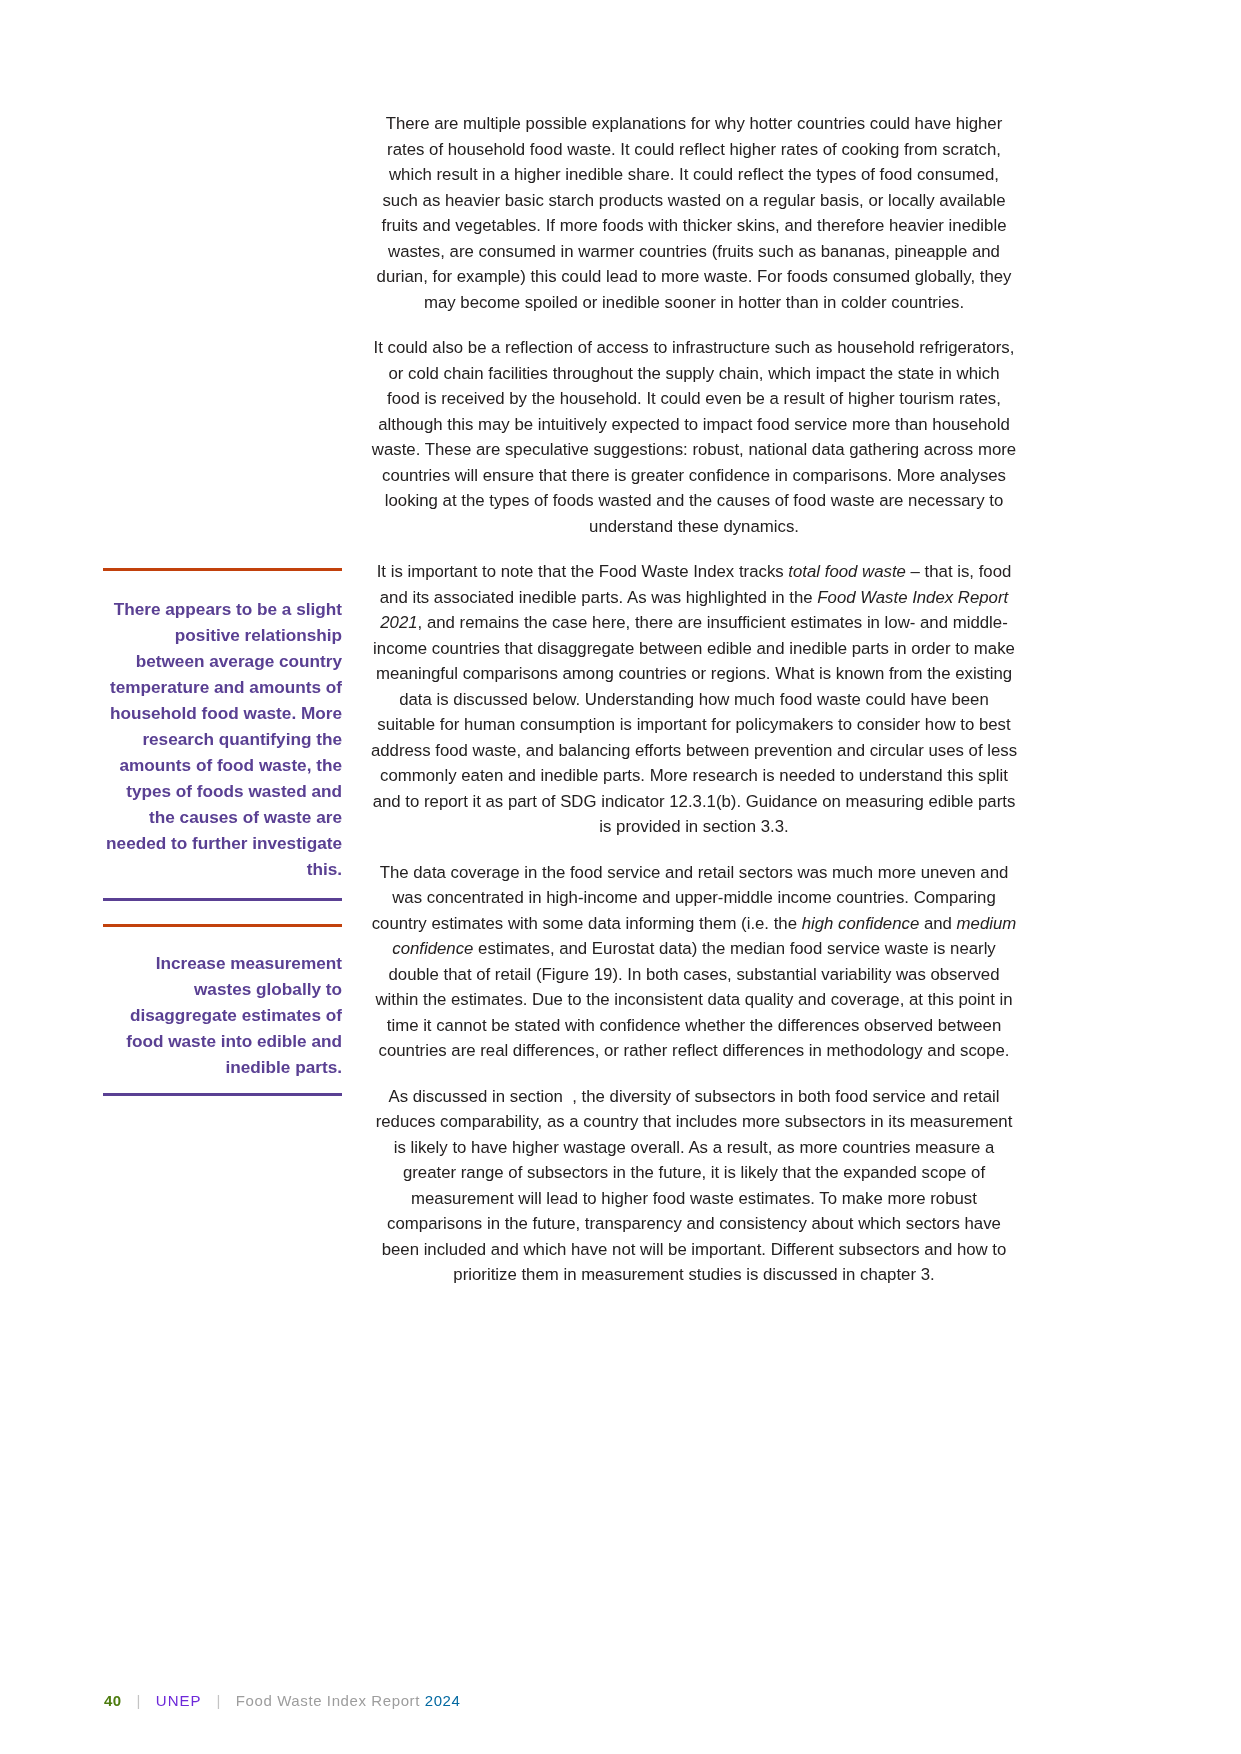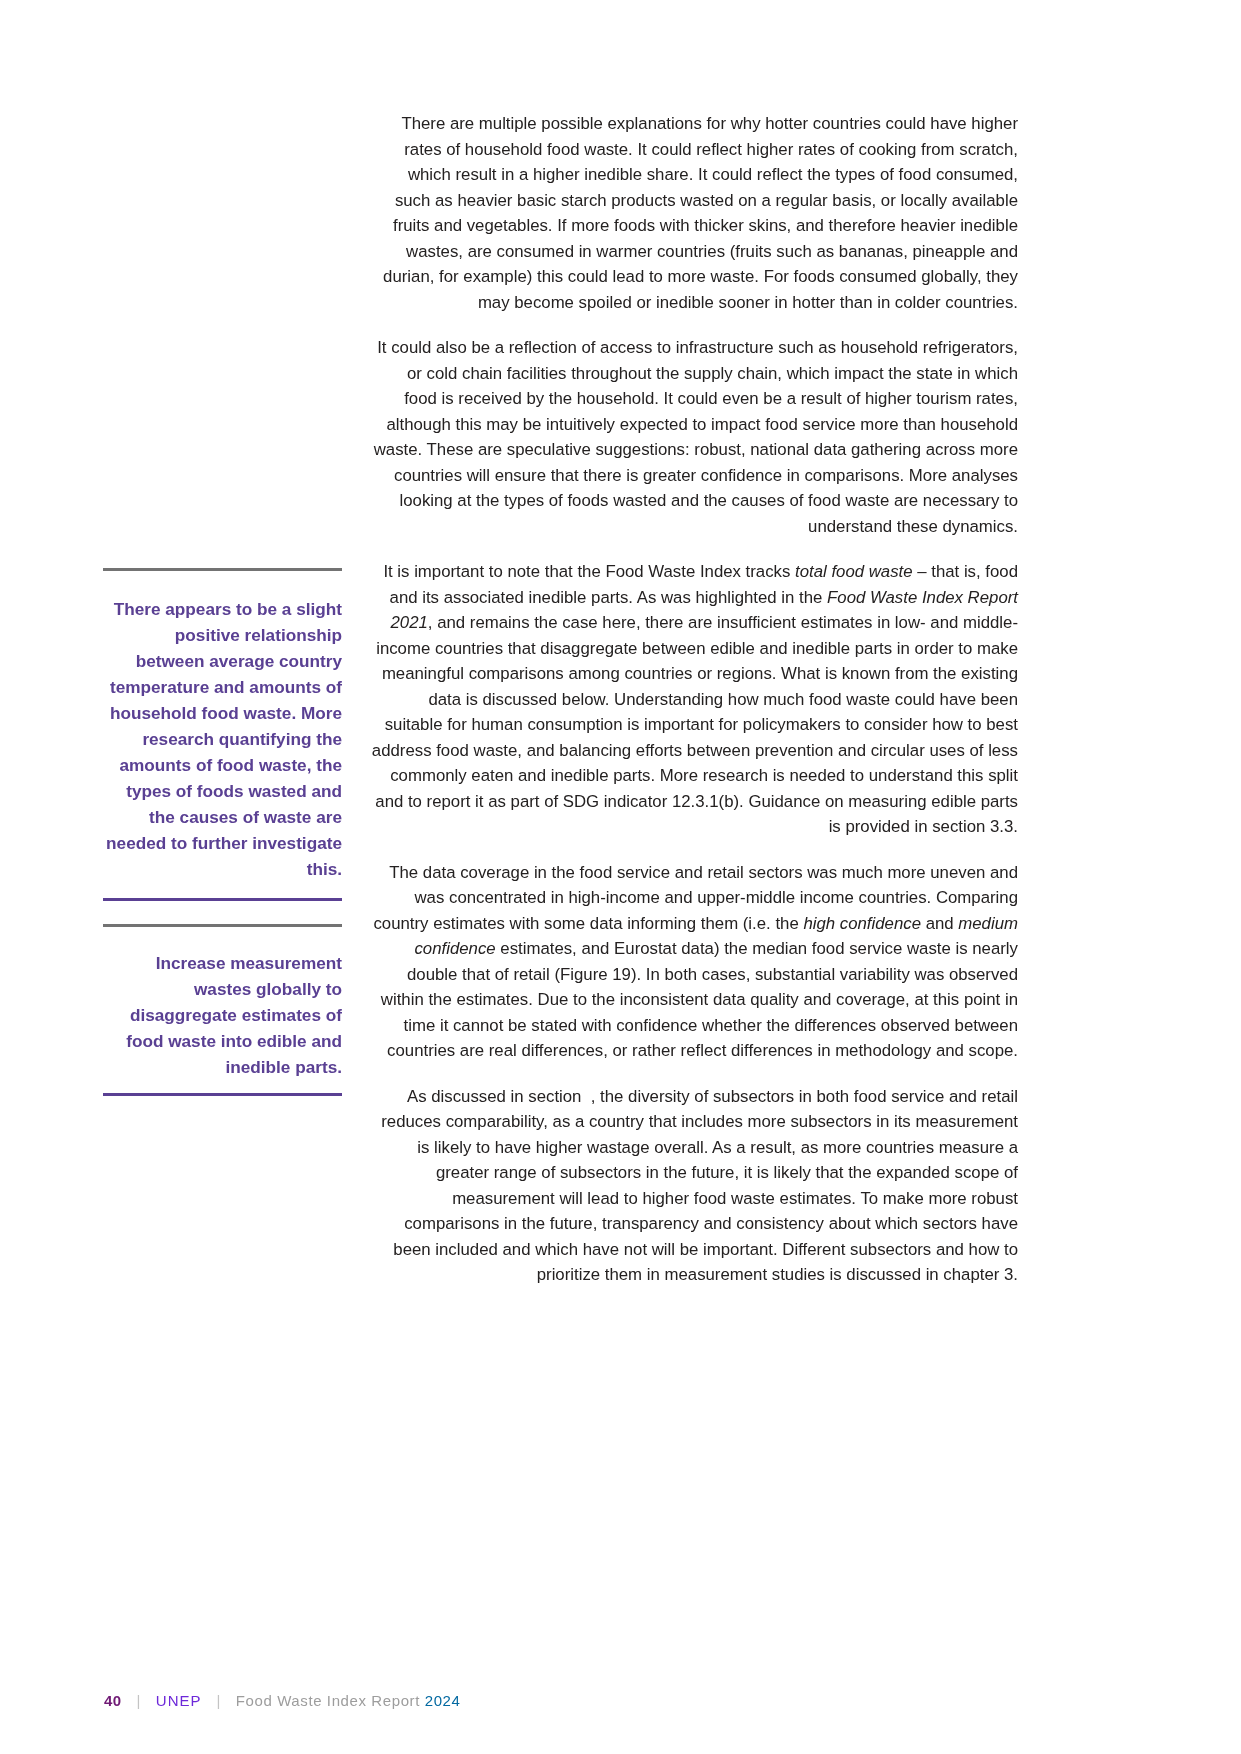--- a/index.html
+++ b/index.html
@@ -21,31 +21,31 @@
     position: absolute;
     left: 370px;
     top: 111px;
     width: 648px;
   }
   .para {
     margin: 0 0 20px 0;
     font-size: 16.8px;
     line-height: 25.5px;
     color: #242121;
-    text-align: right;
+    text-align: center;
   }
   .para em {
   }
 
   
   .pull-quote {
     position: absolute;
     left: 103px;
     width: 239px;
-    border-top: 3px solid #737373;
+    border-top: 3px solid #c2410c;
     border-bottom: 3px solid #5a4093;
     box-sizing: border-box;
   }
   .pull-quote p {
     margin: 0;
     color: #5a4093;
     font-weight: bold;
     font-size: 17.2px;
     line-height: 26px;
     text-align: right;
@@ -65,21 +65,21 @@
     left: 104px;
     top: 1692px;
     display: inline-flex;
     align-items: baseline;
     gap: 15px;
     font-size: 15px;
     letter-spacing: 0.4px;
     white-space: nowrap;
   }
   .footer .pg {
-    color: #701a75;
+    color: #4d7c0f;
     font-weight: bold;
   }
   .footer .sep {
     color: #c4c4c4;
     font-weight: normal;
   }
   .footer .org {
     color: #6d28d9;
     font-weight: normal;
     letter-spacing: 1px;

